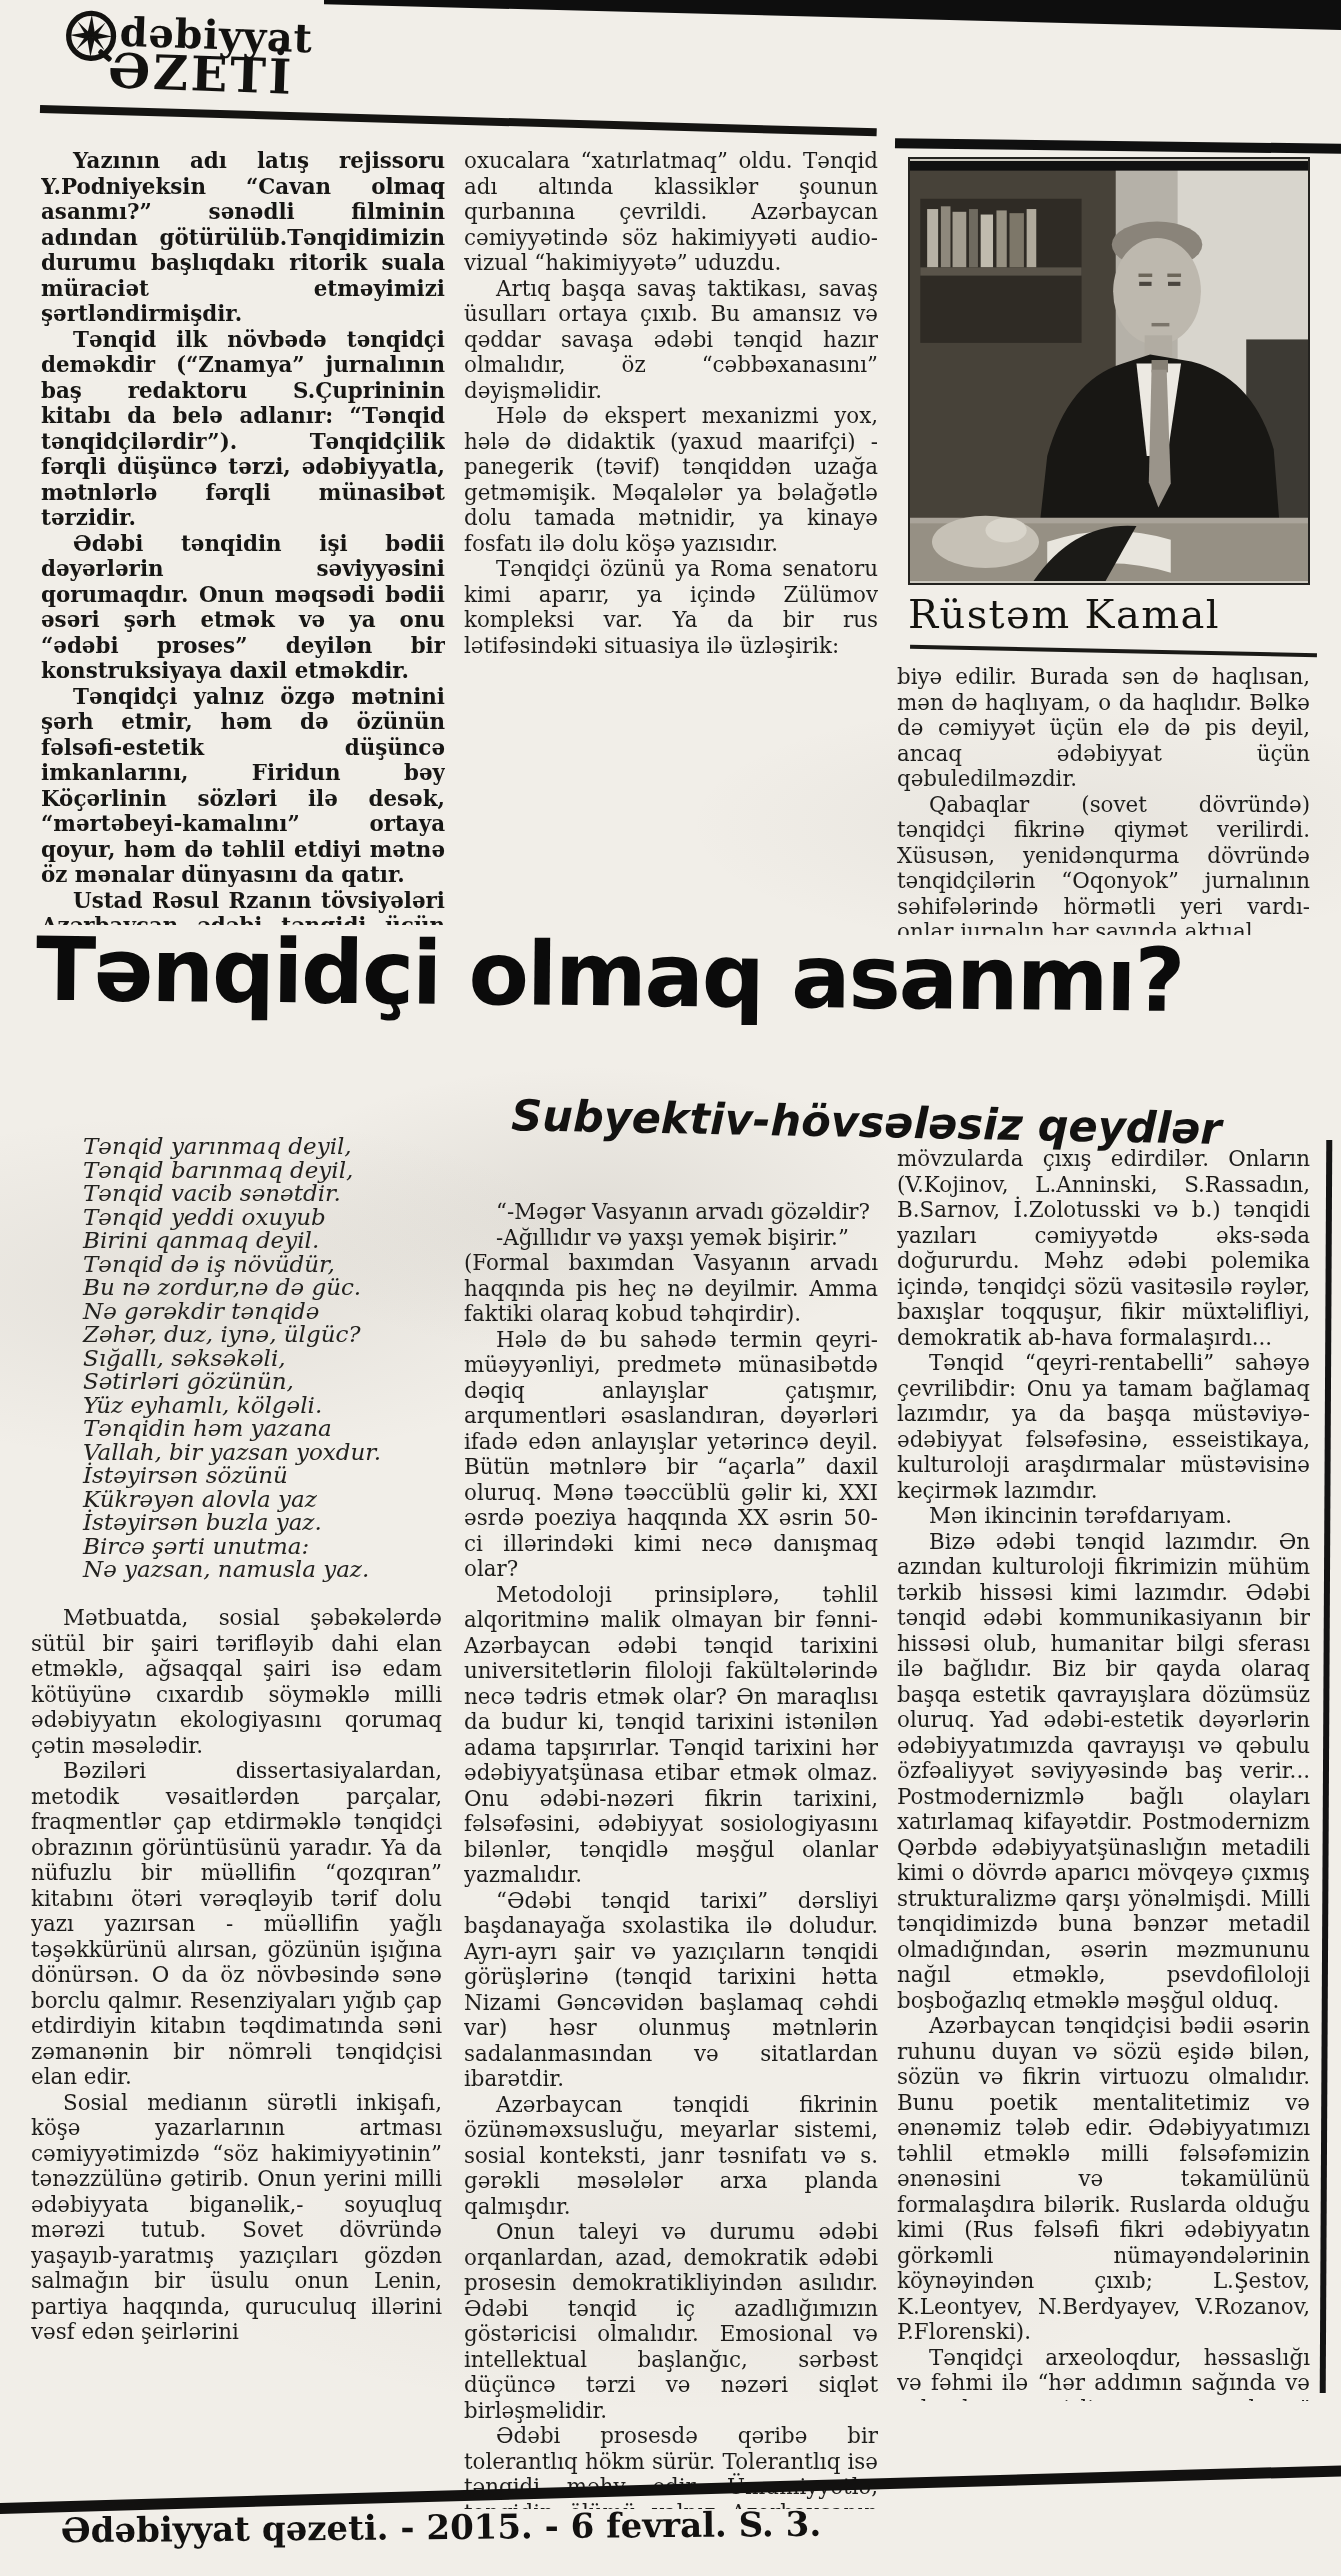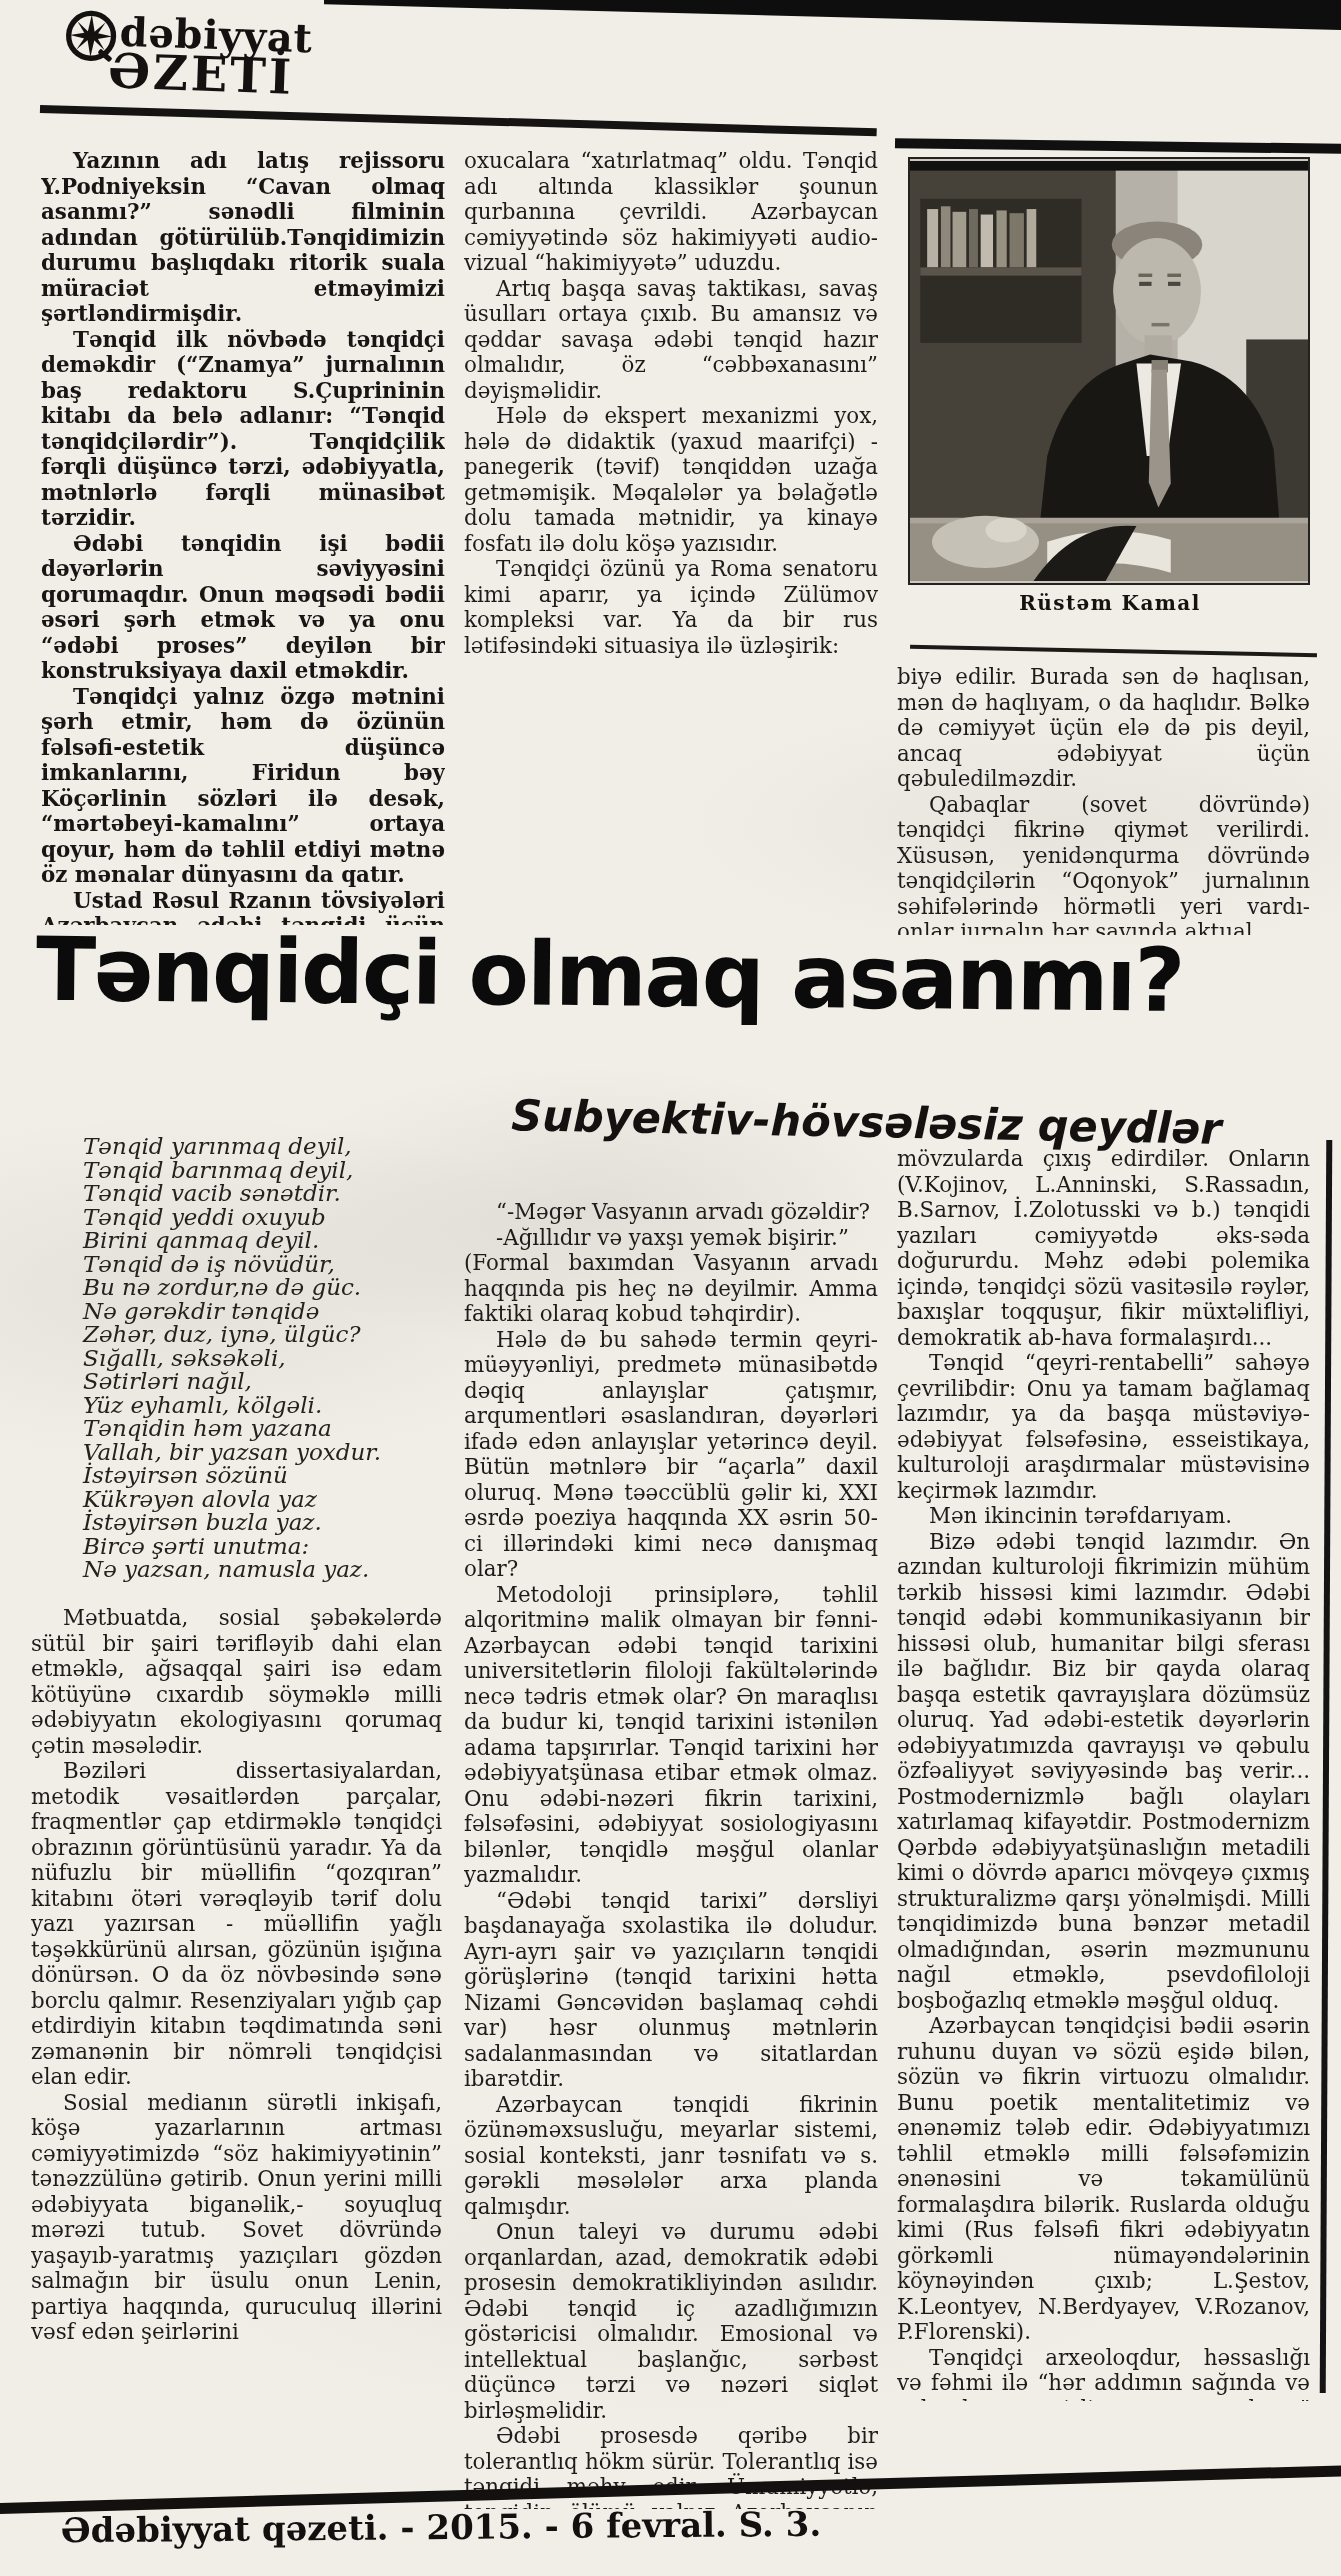--- a/index.html
+++ b/index.html
@@ -25,21 +25,21 @@
   
   .col{position:absolute;text-align:justify;font-size:21.4px;line-height:25.5px;overflow:hidden;}
   .col p{margin:0;text-indent:32px;}
   .col--cont p:first-child{text-indent:0;}
   .col--lead{font-weight:bold;color:#171614;}
   .col--bm p:nth-child(3){text-indent:0;}
   
   .photo-topband{position:absolute;left:895px;top:141px;width:447px;height:10.4px;background:#101010;transform:rotate(.7deg);}
   .photo-figure{position:absolute;left:908px;top:157px;width:404px;}
   .photo-frame{border:2.8px solid #23221f;background:#cdc9c0;display:block;}
-  .photo-caption{margin-top:5.5px;text-align:center;font-weight:bold;font-size:20px;letter-spacing:1.4px;color:#14130f;}
+  .photo-caption{margin-top:5.5px;font-weight:normal;font-size:40px;letter-spacing:1.4px;color:#14130f;}
   .caption-rule{position:absolute;left:910px;top:649px;width:407px;height:4.1px;background:#1b1a17;transform:rotate(1.2deg);}
   
   .headline{position:absolute;left:36px;top:924px;width:1284px;white-space:nowrap;
     font-family:"DejaVu Sans","Liberation Sans",sans-serif;font-weight:900;font-size:88px;
     letter-spacing:-2.1px;color:#0b0b0b;transform:rotate(.55deg);}
   .subtitle{position:absolute;left:428px;top:1097px;width:877px;text-align:center;white-space:nowrap;
     font-family:"DejaVu Sans","Liberation Sans",sans-serif;font-style:italic;font-weight:bold;
     font-size:43px;color:#131211;transform:rotate(1.1deg);}
   
   .poem{position:absolute;left:66px;top:1135px;width:373px;font-style:italic;font-size:23px;line-height:23.5px;color:#23221f;margin-left:17px;}
@@ -150,21 +150,21 @@
       <p>Tənqid yarınmaq deyil,</p>
       <p>Tənqid barınmaq deyil,</p>
       <p>Tənqid vacib sənətdir.</p>
       <p>Tənqid yeddi oxuyub</p>
       <p>Birini qanmaq deyil.</p>
       <p>Tənqid də iş növüdür,</p>
       <p>Bu nə zordur,nə də güc.</p>
       <p>Nə gərəkdir tənqidə</p>
       <p>Zəhər, duz, iynə, ülgüc?</p>
       <p>Sığallı, səksəkəli,</p>
-      <p>Sətirləri nağıl,</p>
+      <p>Sətirləri gözünün,</p>
       <p>Yüz eyhamlı, kölgəli.</p>
       <p>Tənqidin həm yazana</p>
       <p>Vallah, bir yazsan yoxdur.</p>
       <p>İstəyirsən sözünü</p>
       <p>Kükrəyən alovla yaz</p>
       <p>İstəyirsən buzla yaz.</p>
       <p>Bircə şərti unutma:</p>
       <p>Nə yazsan, namusla yaz.</p>
     </div>
 

